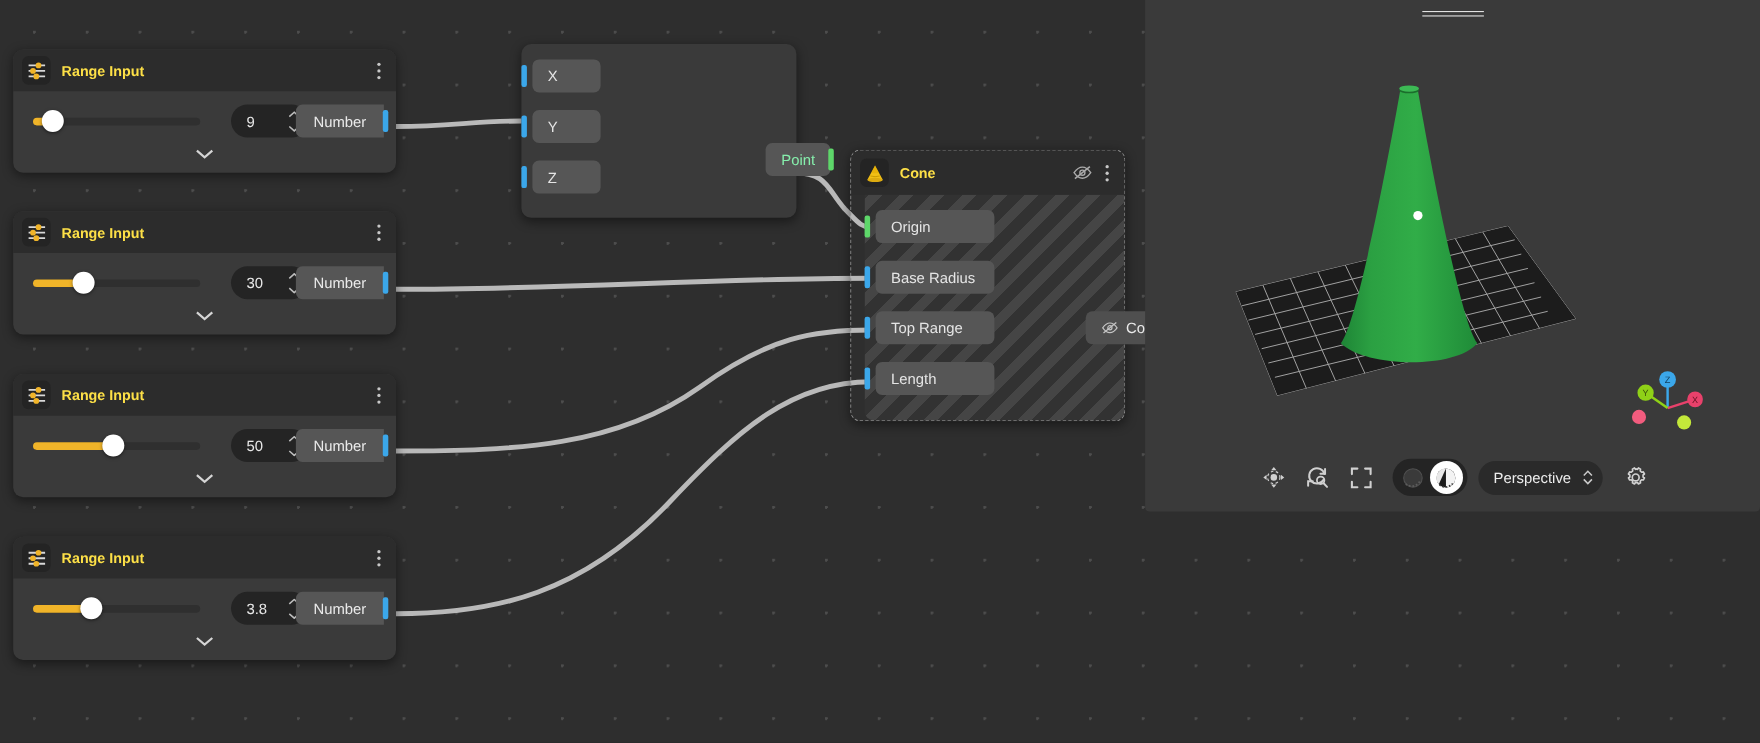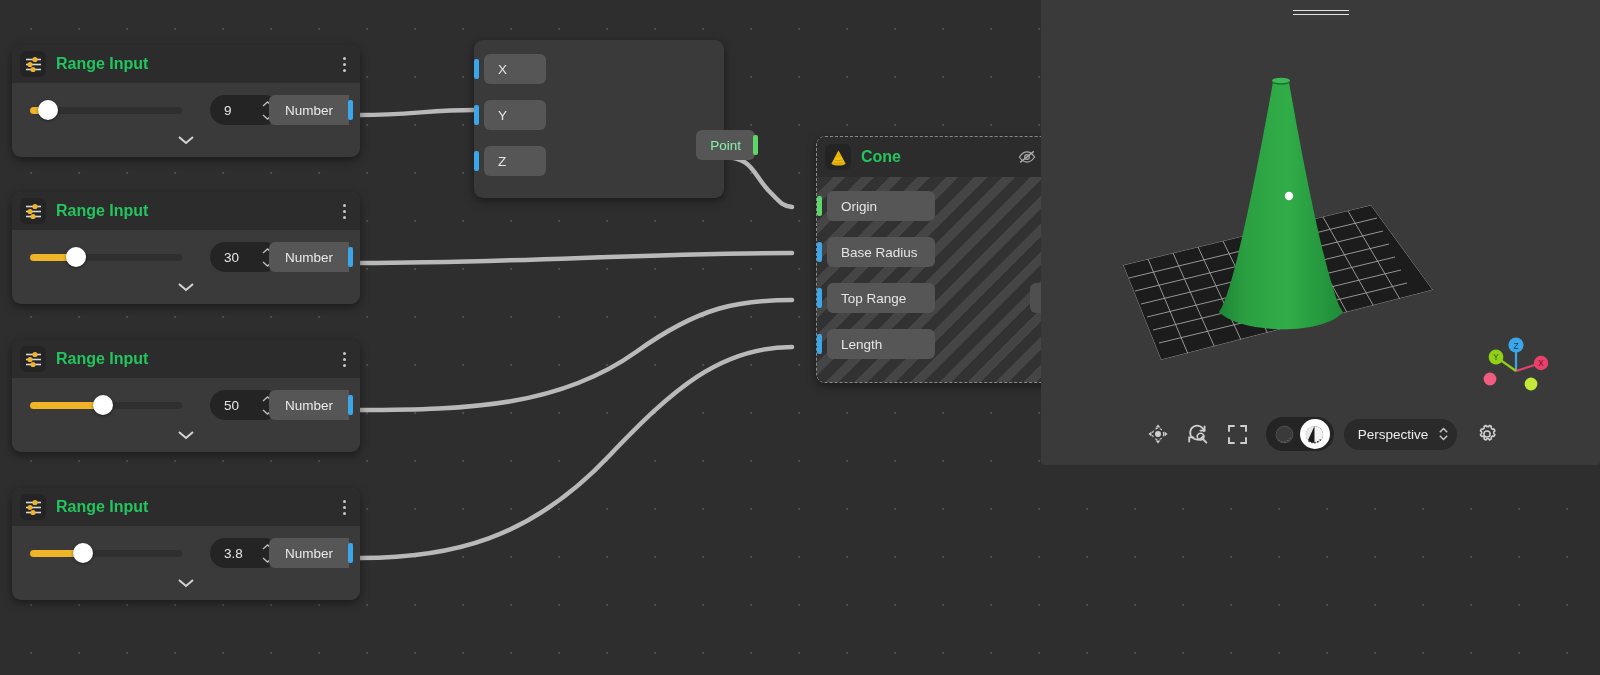--- a/index.html
+++ b/index.html
@@ -34,22 +34,22 @@
     box-shadow: 0 3px 10px rgba(0,0,0,.45);
   }
   .node-header {
     display: flex; align-items: center;
     height: 38px;
     padding: 0 6px 0 8px;
     background: #2c2c2c;
     border-radius: 9px 9px 0 0;
   }
   .node-title {
-    color: #22c55e;
-    font-size: 16px;
+    color: #fde047;
+    font-size: 13px;
     font-weight: bold;
     margin-left: 10px;
     flex: 1;
     white-space: nowrap;
   }
   .node-icon {
     width: 26px; height: 26px;
     border-radius: 6px;
     background: #242424;
     display: flex; align-items: center; justify-content: center;
@@ -166,20 +166,21 @@
     height: 205px;
     border-radius: 0 0 8px 8px;
     background-color: #3a3a3a;
     background-image: repeating-linear-gradient(
       -45deg,
       #454545 0px, #454545 9px,
       #323232 9px, #323232 20px
     );
     padding-top: 14px;
     overflow: visible;
+    margin-left: 12px;
   }
   .cone-body .port-in { width: 108px; margin-bottom: 16px; }
   .cone-out {
     position: absolute; right: -48px; top: 106px;
     display: flex; align-items: center; gap: 7px;
     height: 30px; background: #4f4f4f;
     border-radius: 6px; padding: 0 14px;
     color: #eaeaea; font-size: 13.5px;
   }
   .cone-out .port-dot-r { right: -3px; background: #b57edc; }
@@ -470,21 +471,21 @@
         <div class="port-dot-l"></div>
         <span>Z</span>
       </div>
       <div class="cp-out">
         <span>Point</span>
         <div class="port-dot-r"></div>
       </div>
     </div>
   </div>
 
-  <div class="node cone-node" style="left:816px; top:136px;">
+  <div class="node cone-node" style="left:773px; top:136px;">
     <div class="node-header">
       <div class="node-icon">
         <svg width="19" height="19" viewBox="0 0 19 19">
           <path d="M9.5 2.5 L16.5 15.5 Q9.5 17.6 2.5 15.5 Z" fill="#f2c015"></path>
           <path d="M9.5 2.5 L13 9 Q9.5 10 6 9 Z" fill="#e0a800" opacity="0.55"></path>
           <path d="M5.3 12 Q9.5 13.2 13.7 12" fill="none" stroke="#c99b00" stroke-width="0.9"></path>
           <ellipse cx="9.5" cy="15.6" rx="7" ry="1.9" fill="#ddab10"></ellipse>
         </svg>
       </div>
       <div class="node-title">Cone</div>

